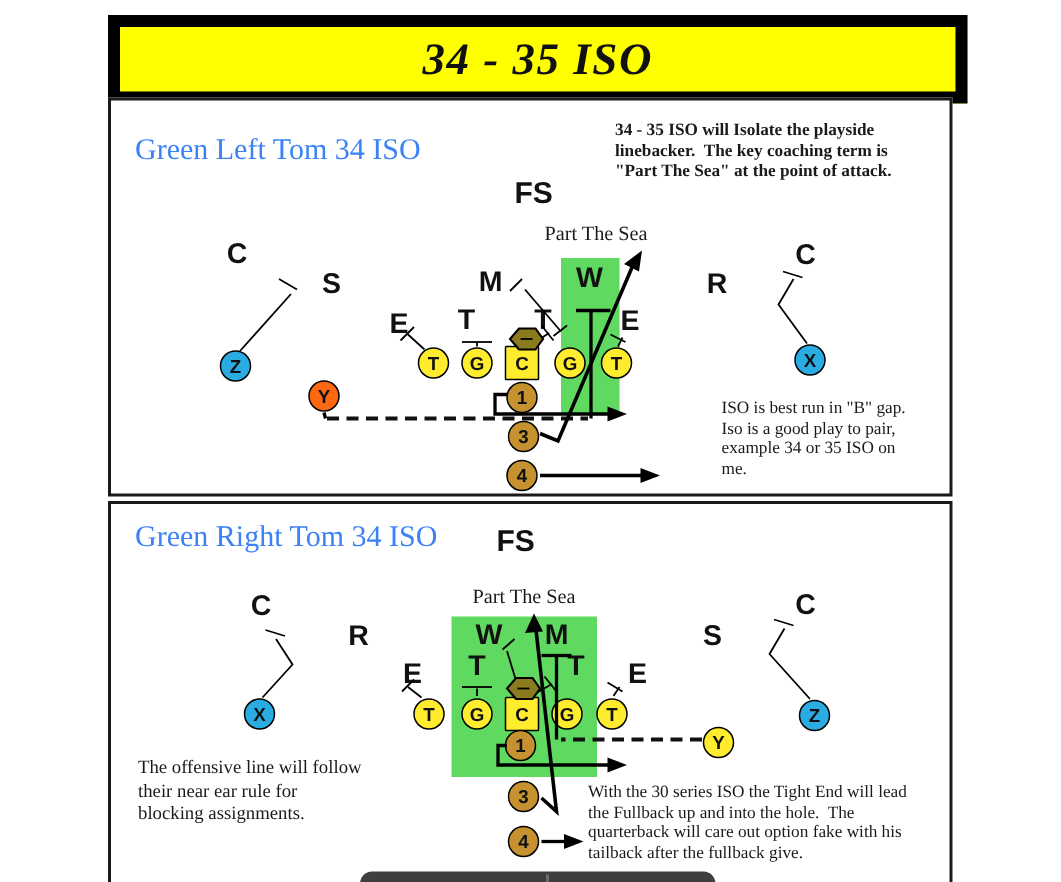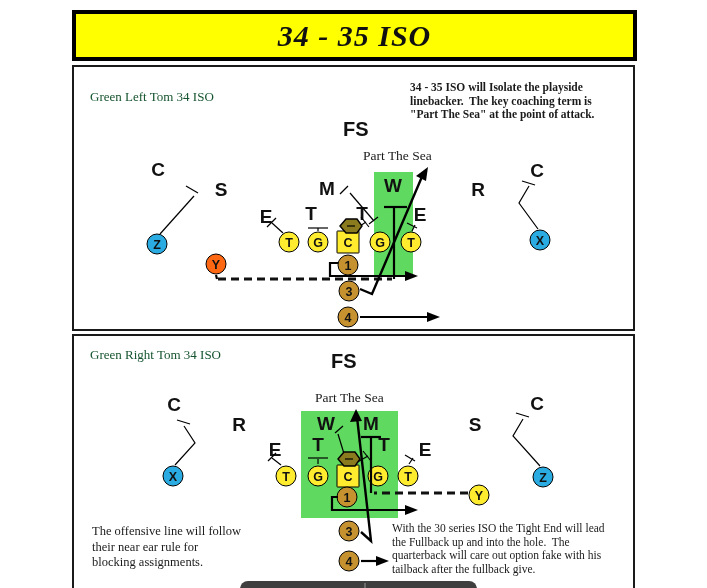--- a/index.html
+++ b/index.html
@@ -2,34 +2,34 @@
 <html><head>
 <meta charset="utf-8">
 <style>
   html,body{margin:0;padding:0;}
   body{
     width:707px;height:588px;position:relative;overflow:hidden;
     background:#ffffff;font-family:"Liberation Serif",serif;color:#111;
   }
   .banner{
     position:absolute;left:72px;top:10px;width:557px;height:43px;
-    background:#ffff00;border:4px solid #000000;
+    background:#ffff00;border:8px solid #000000;
     display:flex;align-items:center;justify-content:center;
   }
   .banner-title{
     font-family:"Liberation Serif",serif;font-style:italic;font-weight:bold;
     font-size:30px;color:#111;letter-spacing:1px;
   }
   .dbox{position:absolute;left:72px;width:559px;border:2px solid #1a1a1a;background:#fff;}
   #box1{top:65px;height:262px;}
   #box2{top:334px;height:262px;}
   .layer{position:absolute;left:0;top:0;width:707px;height:588px;pointer-events:none;}
   .green-zone{position:absolute;background:#5fd95f;}
   .diagram-title{
-    position:absolute;font-size:13px;color:#14532d;white-space:nowrap;
+    position:absolute;font-size:20px;color:#3b82f6;white-space:nowrap;
     font-family:"Liberation Serif",serif;
   }
   .note{
     position:absolute;font-size:11.5px;line-height:1.18;color:#1a1a1a;
     white-space:pre-wrap;font-family:"Liberation Serif",serif;
   }
   .note-big{font-size:12.5px;line-height:1.25;}
   .fs-label{
     position:absolute;font-family:"Liberation Sans",sans-serif;font-weight:bold;
     font-size:20px;color:#111;white-space:nowrap;
@@ -80,25 +80,29 @@
 
   <div class="green-zone" style="left:374px;top:172px;width:39px;height:104px;"></div>
   <div class="green-zone" style="left:301px;top:411px;width:97px;height:107px;"></div>
 
   <div class="diagram-title" style="left:90px;top:89px;">Green Left Tom 34 ISO</div>
   <div class="note" style="left:410px;top:81px;width:220px;font-weight:bold;">34 - 35 ISO will Isolate the playside
 linebacker.  The key coaching term is
 "Part The Sea" at the point of attack.</div>
   <div class="fs-label" style="left:343px;top:118px;">FS</div>
   <div class="sea-label" style="left:363px;top:148px;">Part The Sea</div>
+  <div class="note" style="left:481px;top:266px;width:165px;">ISO is best run in "B" gap.
+Iso is a good play to pair,
+example 34 or 35 ISO on
+me.</div>
 
   <div class="diagram-title" style="left:90px;top:347px;">Green Right Tom 34 ISO</div>
   <div class="fs-label" style="left:331px;top:350px;">FS</div>
   <div class="sea-label" style="left:315px;top:390px;">Part The Sea</div>
-  <div class="note note-big" style="left:92px;top:524px;width:190px;">The offensive line will follow
+  <div class="note note-big" style="left:92px;top:504px;width:190px;">The offensive line will follow
 their near ear rule for
 blocking assignments.</div>
   <div class="note" style="left:392px;top:522px;width:230px;">With the 30 series ISO the Tight End will lead
 the Fullback up and into the hole.  The
 quarterback will care out option fake with his
 tailback after the fullback give.</div>
 
   <div id="d1-defenders">
       <div class="def-label" style="left: 158px; top: 170px;">C</div>
       <div class="def-label" style="left: 221px; top: 190px;">S</div>

